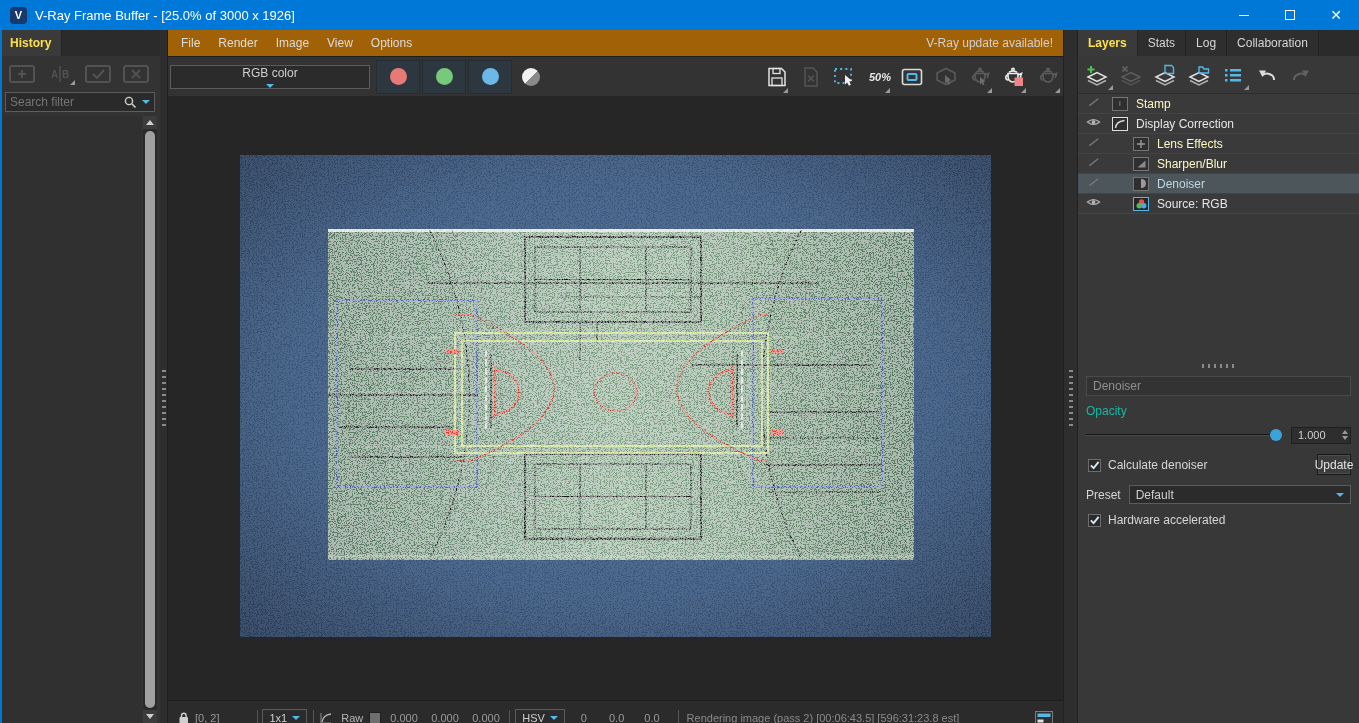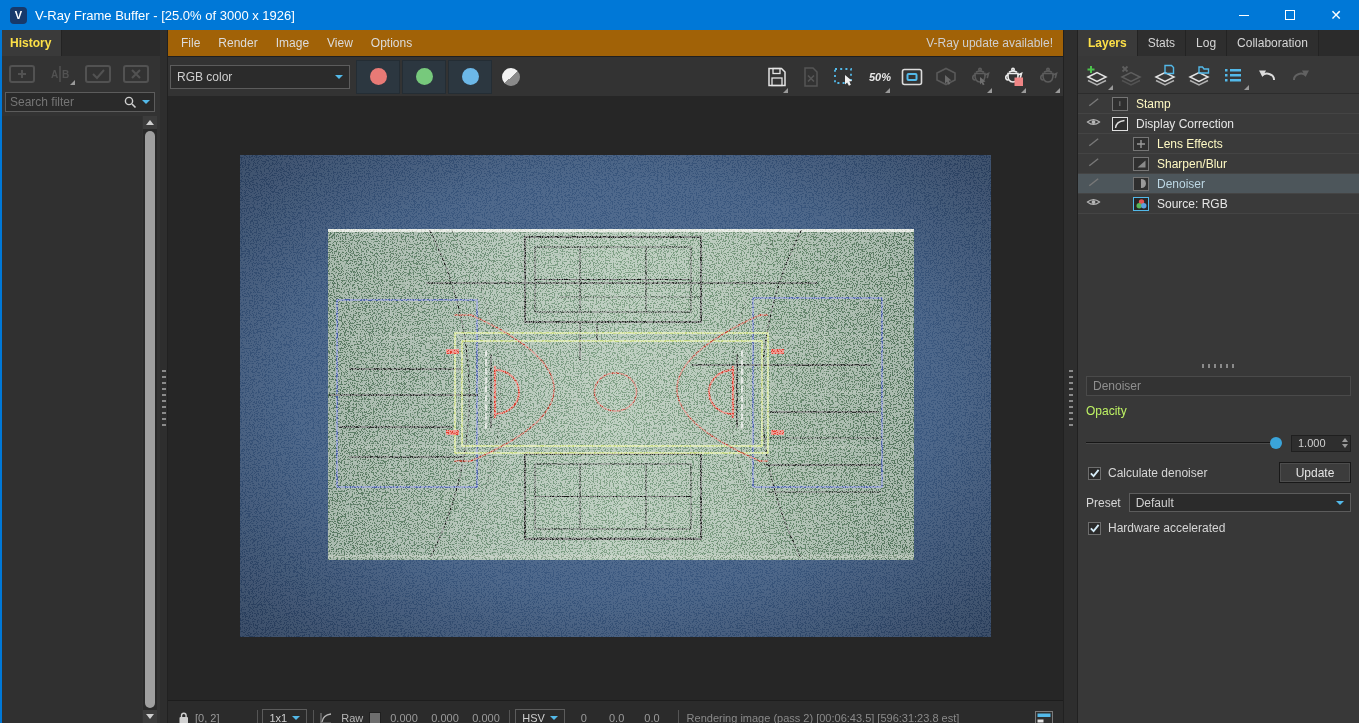--- a/index.html
+++ b/index.html
@@ -46,21 +46,21 @@
   .splitter { position:absolute; top:30px; bottom:0; background:#2e2e2e; }
   .splitter.sl { left:160px; width:8px; border-right:1px solid #212121; }
   .splitter.sr { left:1063px; width:15px; border-left:1px solid #212121; border-right:1px solid #212121; }
 
   
   .main { position:absolute; left:168px; top:30px; width:895px; bottom:0; background:#262626; }
   .menubar { height:26px; background:#a16207; display:flex; align-items:center; padding-left:4px; }
   .menu-item { padding:0 9px; height:26px; display:flex; align-items:center; color:#dcdcdc; }
   .update-notice { margin-left:auto; padding-right:10px; color:#cfcfcf; }
   .toolbar { height:40px; background:#333; border-top:1px solid #1f1f1f; display:flex; align-items:center; padding:0 2px; }
-  .channel-dd { width:180px; height:24px; margin-right:6px; }
+  .channel-dd { width:200px; height:24px; margin-right:6px;flex-direction:column; }
   .chan-btn { width:44px; height:34px; background:#2c3740; border:1px solid #242d34; display:flex; align-items:center; justify-content:center; margin-right:2px; }
   .chan-dot { width:17px; height:17px; border-radius:50%; }
   .mono-btn { width:34px; height:34px; display:flex; align-items:center; justify-content:center; }
   .mono-dot { width:18px; height:18px; border-radius:50%; background:linear-gradient(135deg,#f2f2f2 50%, #8a8a8a 50%); }
   .tb-right { margin-left:auto; display:flex; }
   .icon-btn { width:34px; height:34px; display:flex; align-items:center; justify-content:flex-end; position:relative; }
   .zoom-label { font-size:11px; font-weight:bold; color:#e8e8e8; font-style:italic; }
 
   .canvas { position:absolute; left:0; right:0; top:66px; bottom:23px; background:#262626; overflow:hidden; }
   .render-img { position:absolute; left:72px; top:59px; width:751px; height:482px; }
@@ -87,33 +87,33 @@
   .dim .l-label { color:#fef9c3; }
   .selected .l-label { color:#bdd7e4; }
   .ind0 { margin-left:8px; } .ind1 { margin-left:29px; }
 
   .props { position:absolute; left:0; right:0; top:332px; }
   .props-grip-row { display:flex; justify-content:center; padding:2px 0; }
   .props-header { display:flex; align-items:center; height:22px; padding:0 4px; }
   .props-tab { background:#3a3a3a; color:#53b9e9; font-weight:bold; padding:0 8px; height:22px; display:flex; align-items:center; }
   .props-well { flex:1; height:18px; background:#2f2f2f; border:1px solid #262626; margin:0 4px; }
   .name-field { margin:6px 8px 0 8px; height:20px; background:#333; border:1px solid #4a4a4a; color:#8f8f8f; display:flex; align-items:center; padding-left:6px; }
-  .op-label { margin:8px 0 16px 8px; color:#bef264; }
+  .op-label { margin:8px 0 8px 8px; color:#14b8a6; }
   .slider-row { display:flex; align-items:center; margin:6px 8px 0 8px; height:18px; }
   .slider-track { position:relative; flex:1; height:18px; margin-right:10px; }
   .slider-line { position:absolute; left:0; right:0; top:8px; height:2px; background:#161616; border-bottom:1px solid #4a4a4a; }
   .slider-handle { position:absolute; right:-1px; top:3px; width:12px; height:12px; border-radius:50%; background:#3aa4da; }
   .value-box { width:60px; height:17px; background:#2e2e2e; border:1px solid #1f1f1f; display:flex; align-items:center; padding-left:6px; color:#cfcfcf; font-size:11px; position:relative; }
   .spinners { position:absolute; right:2px; top:0; bottom:0; display:flex; flex-direction:column; justify-content:center; gap:2px; }
   .sp-up { width:0;height:0;border-left:3px solid transparent;border-right:3px solid transparent;border-bottom:4px solid #9a9a9a; }
   .sp-down { width:0;height:0;border-left:3px solid transparent;border-right:3px solid transparent;border-top:4px solid #9a9a9a; }
   .check-row { display:flex; align-items:center; margin:14px 8px 0 10px; position:relative; }
   .checkbox { width:13px; height:13px; background:#2a2a2a; border:1px solid #6e6e6e; display:flex; align-items:center; justify-content:center; flex:none; }
   .check-label { margin-left:7px; color:#d6d6d6; }
-  .update-btn { position:absolute; right:0; top:-4px; width:72px; height:21px; background:#3c3c3c; border:1px solid #181818; box-shadow:inset 0 0 0 1px #4d4d4d; color:#e4e4e4; display:flex; align-items:center; justify-content:center; }
+  .update-btn { position:absolute; right:0; top:-4px; width:34px; height:21px; background:#3c3c3c; border:1px solid #181818; box-shadow:inset 0 0 0 1px #4d4d4d; color:#e4e4e4; display:flex; align-items:center; justify-content:center; }
   .preset-row { display:flex; align-items:center; margin:13px 8px 0 8px; }
   .preset-label { color:#d6d6d6; margin-right:8px; }
   .preset-dd { flex:1; height:19px; justify-content:space-between; }
   .hw-row { margin-top:9px; }
 </style>
 </head>
 <body>
 
 <div class="win">
 

